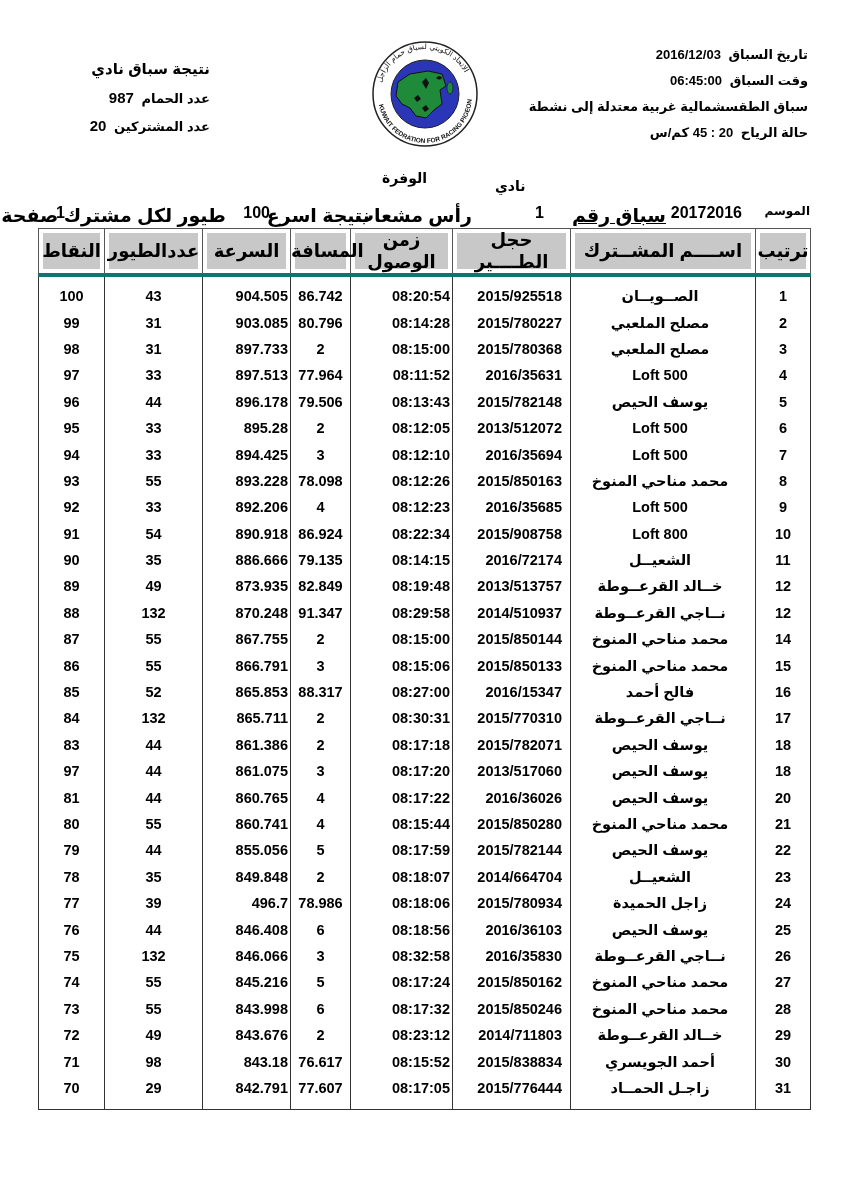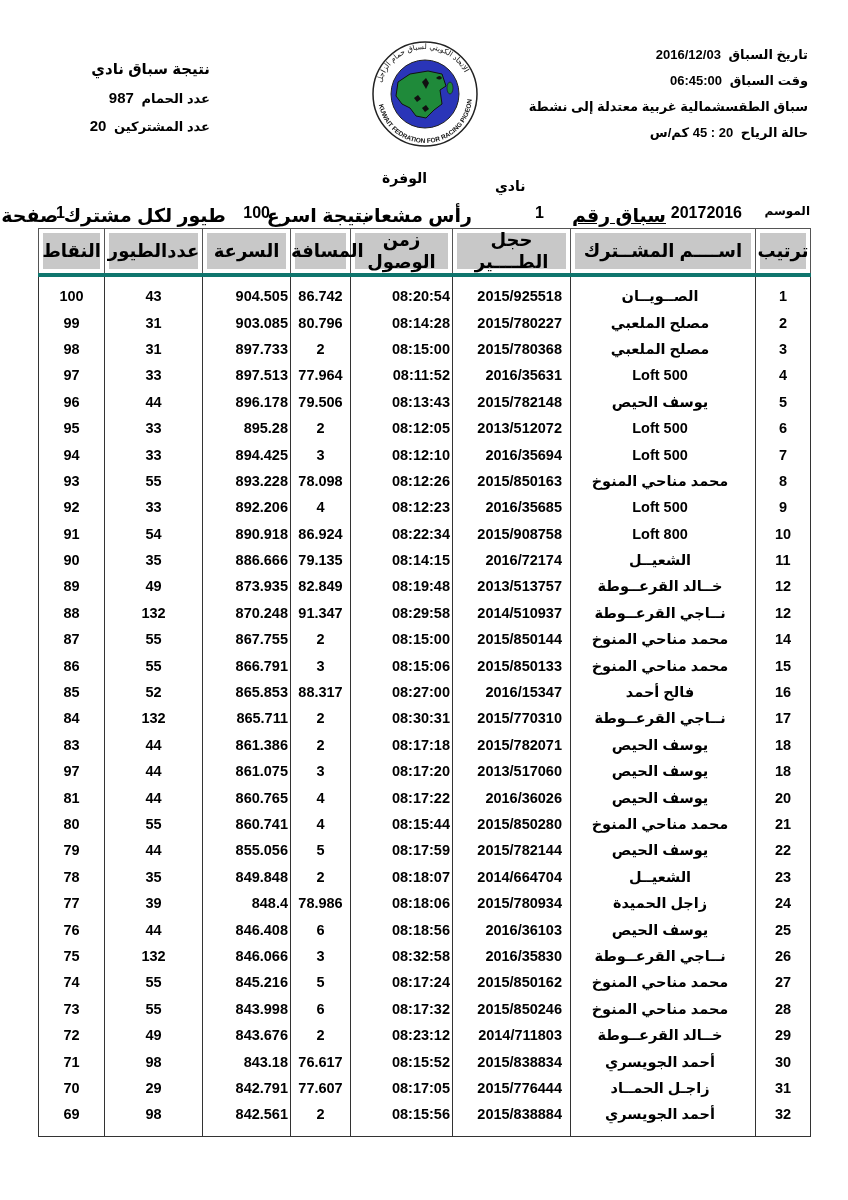--- a/index.html
+++ b/index.html
@@ -363,21 +363,21 @@
         <td class="speed">849.848</td>
         <td class="dist">2</td>
         <td class="arr">08:18:07</td>
         <td class="ring">2014/664704</td>
         <td class="name">الشعيــل</td>
         <td class="rank">23</td>
       </tr>
       <tr>
         <td class="pts">77</td>
         <td class="birds">39</td>
-        <td class="speed">848.4</td>
+        <td class="speed">496.7</td>
         <td class="dist">78.986</td>
         <td class="arr">08:18:06</td>
         <td class="ring">2015/780934</td>
         <td class="name">زاجل الحميدة</td>
         <td class="rank">24</td>
       </tr>
       <tr>
         <td class="pts">76</td>
         <td class="birds">44</td>
         <td class="speed">846.408</td>
@@ -440,24 +440,14 @@
       <tr>
         <td class="pts">70</td>
         <td class="birds">29</td>
         <td class="speed">842.791</td>
         <td class="dist">77.607</td>
         <td class="arr">08:17:05</td>
         <td class="ring">2015/776444</td>
         <td class="name">زاجـل الحمــاد</td>
         <td class="rank">31</td>
       </tr>
-      <tr>
-        <td class="pts">69</td>
-        <td class="birds">98</td>
-        <td class="speed">842.561</td>
-        <td class="dist">2</td>
-        <td class="arr">08:15:56</td>
-        <td class="ring">2015/838884</td>
-        <td class="name">أحمد الجويسري</td>
-        <td class="rank">32</td>
-      </tr>
     </tbody>
 </table>
 
 </body></html>

